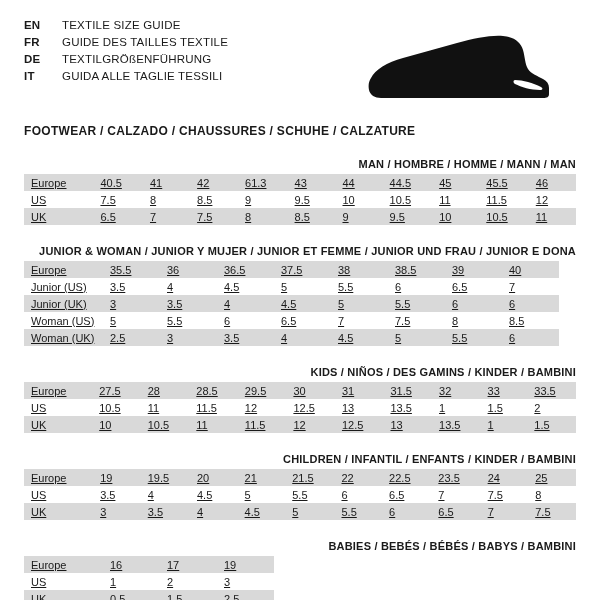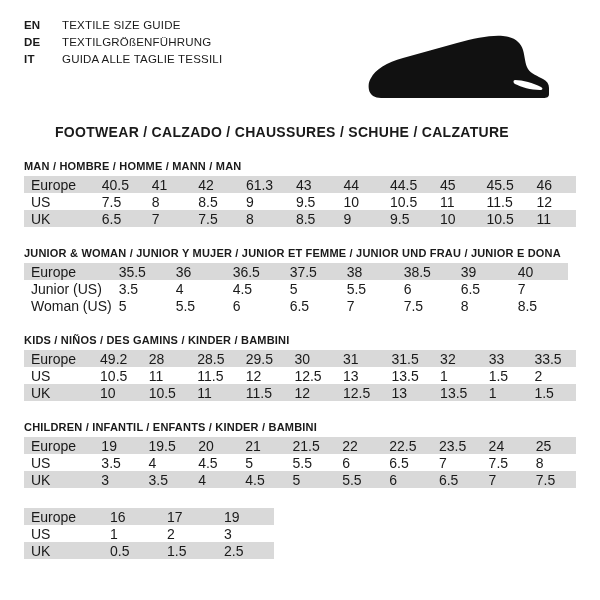--- a/index.html
+++ b/index.html
@@ -47,41 +47,42 @@
   }
   .shoe-wrap {
     position: absolute;
     right: 26px;
     top: 16px;
     width: 185px;
     height: 72px;
   }
 
   .section-title {
-    font-size: 14px;
+    font-size: 12px;
     font-weight: bold;
     letter-spacing: .3px;
     margin-top: 14px;
-    margin-left: 31px;
   }
 
   
   .group {
     margin-top: 20px;
   }
   .group-title {
     font-size: 11px;
     font-weight: bold;
     letter-spacing: .2px;
     margin-bottom: 4px;
+    text-align: right;
   }
   table.size {
     border-collapse: collapse;
-    font-size: 14px;
+    font-size: 11px;
     table-layout: fixed;
+    text-decoration: underline;
   }
   table.size td {
     height: 17px;
     padding: 0 0 0 7px;
     color: #1a1a1a;
     white-space: nowrap;
   }
   tr.shaded td {
     background: #d9d9d9;
   }
@@ -100,20 +101,24 @@
 <body>
 
 <div class="page">
 
   <div class="header">
     <table class="lang-table">
       <tbody id="lang-body">
           <tr>
             <td class="lang-code">EN</td>
             <td class="lang-text">TEXTILE SIZE GUIDE</td>
+          </tr>
+          <tr>
+            <td class="lang-code">FR</td>
+            <td class="lang-text">GUIDE DES TAILLES TEXTILE</td>
           </tr>
           <tr>
             <td class="lang-code">DE</td>
             <td class="lang-text">TEXTILGRÖßENFÜHRUNG</td>
           </tr>
           <tr>
             <td class="lang-code">IT</td>
             <td class="lang-text">GUIDA ALLE TAGLIE TESSILI</td>
           </tr>
         </tbody>
@@ -198,41 +203,63 @@
               <td class="lbl">Junior (US)</td>
               <td class="val">3.5</td>
               <td class="val">4</td>
               <td class="val">4.5</td>
               <td class="val">5</td>
               <td class="val">5.5</td>
               <td class="val">6</td>
               <td class="val">6.5</td>
               <td class="val">7</td>
             </tr>
+            <tr class="shaded">
+              <td class="lbl">Junior (UK)</td>
+              <td class="val">3</td>
+              <td class="val">3.5</td>
+              <td class="val">4</td>
+              <td class="val">4.5</td>
+              <td class="val">5</td>
+              <td class="val">5.5</td>
+              <td class="val">6</td>
+              <td class="val">6</td>
+            </tr>
             <tr class="">
               <td class="lbl">Woman (US)</td>
               <td class="val">5</td>
               <td class="val">5.5</td>
               <td class="val">6</td>
               <td class="val">6.5</td>
               <td class="val">7</td>
               <td class="val">7.5</td>
               <td class="val">8</td>
               <td class="val">8.5</td>
             </tr>
+            <tr class="shaded">
+              <td class="lbl">Woman (UK)</td>
+              <td class="val">2.5</td>
+              <td class="val">3</td>
+              <td class="val">3.5</td>
+              <td class="val">4</td>
+              <td class="val">4.5</td>
+              <td class="val">5</td>
+              <td class="val">5.5</td>
+              <td class="val">6</td>
+            </tr>
           </tbody>
         </table>
       </div>
       <div class="group">
         <div class="group-title">KIDS / NIÑOS / DES GAMINS / KINDER / BAMBINI</div>
         <table class="size w-kids">
           <tbody>
             <tr class="shaded">
               <td class="lbl">Europe</td>
-              <td class="val">49.2</td>
+              <td class="val">27.5</td>
               <td class="val">28</td>
               <td class="val">28.5</td>
               <td class="val">29.5</td>
               <td class="val">30</td>
               <td class="val">31</td>
               <td class="val">31.5</td>
               <td class="val">32</td>
               <td class="val">33</td>
               <td class="val">33.5</td>
             </tr>
@@ -305,20 +332,21 @@
               <td class="val">5.5</td>
               <td class="val">6</td>
               <td class="val">6.5</td>
               <td class="val">7</td>
               <td class="val">7.5</td>
             </tr>
           </tbody>
         </table>
       </div>
       <div class="group">
+        <div class="group-title">BABIES / BEBÉS / BÉBÉS / BABYS / BAMBINI</div>
         <table class="size w-baby">
           <tbody>
             <tr class="shaded">
               <td class="lbl">Europe</td>
               <td class="val">16</td>
               <td class="val">17</td>
               <td class="val">19</td>
             </tr>
             <tr class="">
               <td class="lbl">US</td>

